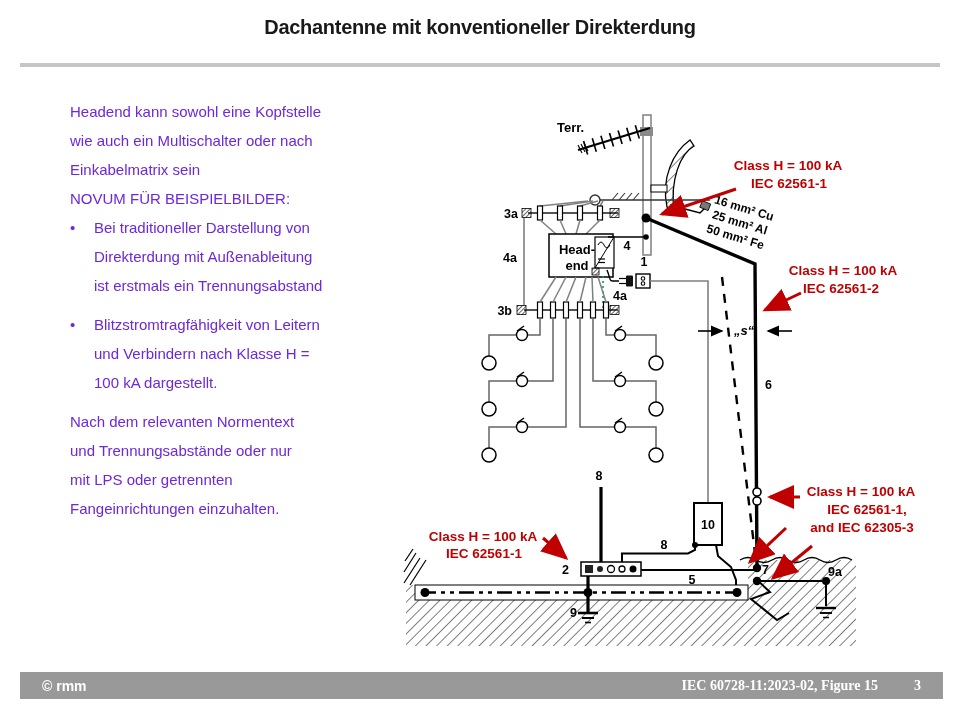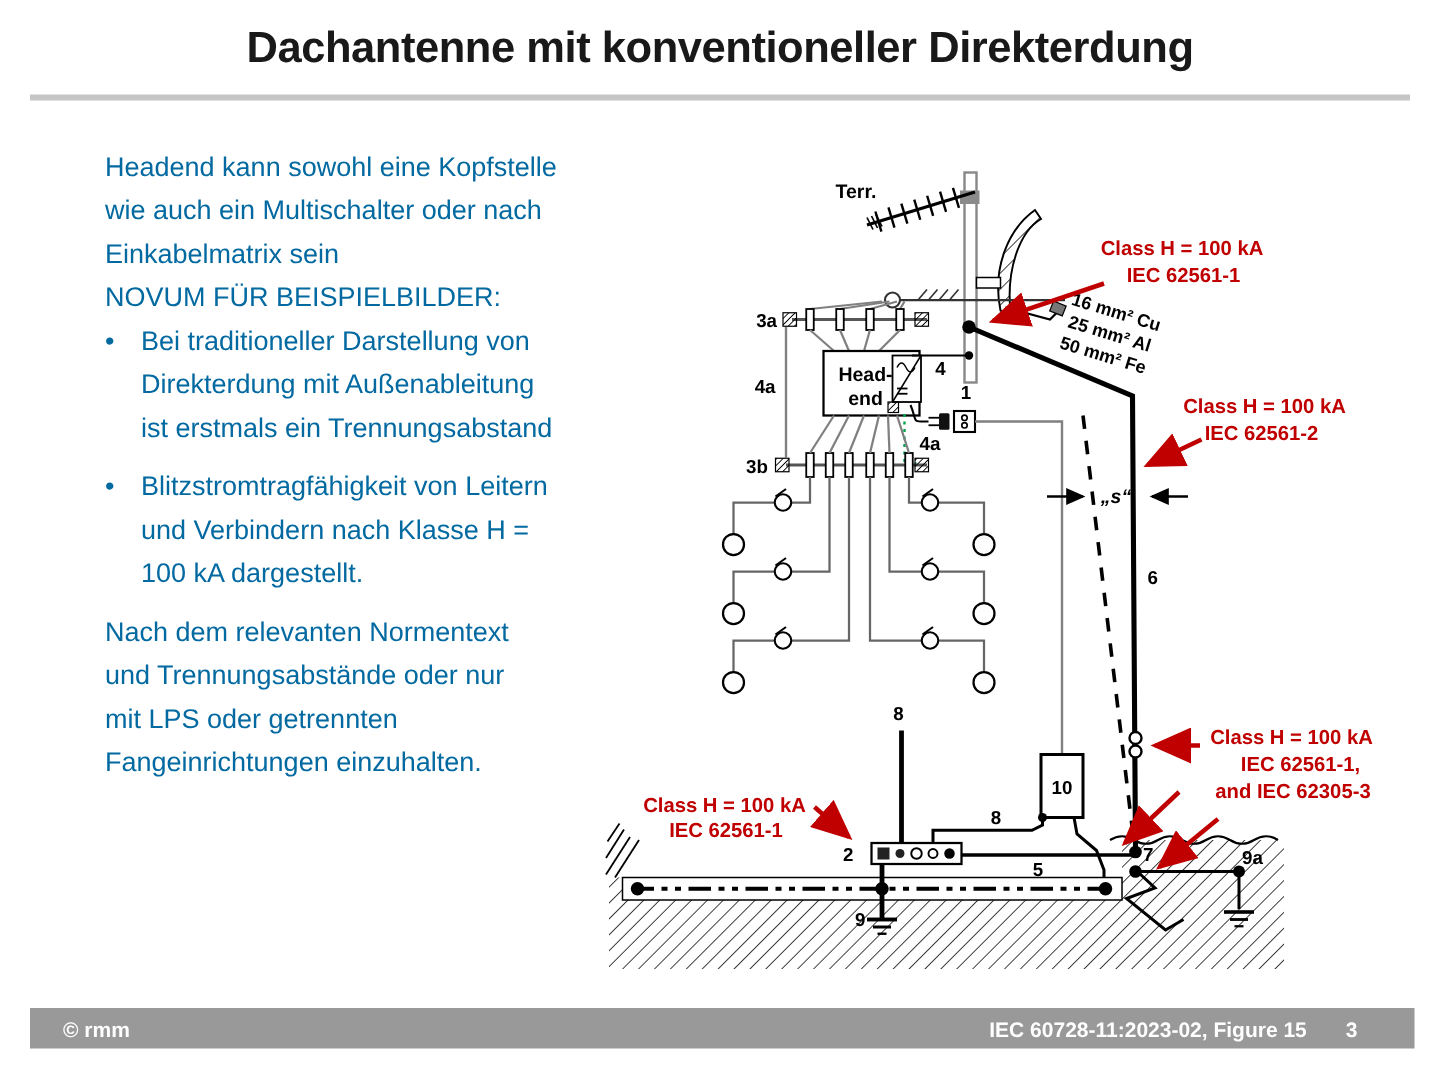--- a/index.html
+++ b/index.html
@@ -1,34 +1,34 @@
 <!DOCTYPE html>
 <html><head>
 <meta charset="utf-8">
 <style>
   html,body{margin:0;padding:0;}
   body{width:960px;height:720px;position:relative;background:#fff;overflow:hidden;
        font-family:"Liberation Sans",sans-serif;color:#222;}
   .title{position:absolute;top:16px;left:0;width:100%;text-align:center;
-         font-size:29px;font-weight:600;letter-spacing:-0.3px;color:#191919;}
+         font-size:20px;font-weight:600;letter-spacing:-0.3px;color:#191919;}
   .rule{position:absolute;top:63px;left:20px;width:920px;height:4px;background:#c6c6c6;}
-  .text-col{position:absolute;left:70px;top:97px;width:392px;font-size:18px;
-            line-height:29px;color:#0369a1;}
+  .text-col{position:absolute;left:70px;top:97px;width:392px;font-size:15px;
+            line-height:29px;color:#6d28d9;}
   .text-col p{margin:0;}
   .blk-intro{margin-bottom:30px;}
   .blk-novum{margin-bottom:8px;}
   .bullet{display:flex;margin-bottom:10px;}
   .bullet .dot{width:24px;flex:none;}
   .blk-closing{margin-top:6px;}
   .tline{display:block;}
   .ul{text-decoration:underline;}
   .footer{position:absolute;left:20px;top:672px;width:923px;height:27px;background:#999;
           color:#fff;font-weight:bold;font-size:14px;display:flex;align-items:center;justify-content:space-between;}
   .footer .copy{padding-left:22px;}
-  .footer .right{margin-left:auto;display:flex;gap:26px;padding-right:38px;}
+  .footer .right{margin-left:auto;display:flex;gap:36px;padding-right:22px;font-family:Liberation Serif, serif;}
   svg{position:absolute;left:400px;top:96px;}
   svg text{font-family:"Liberation Sans",sans-serif;}
   .num{font-size:12.5px;font-weight:bold;fill:#000;}
   .lbl{font-size:13px;font-weight:bold;fill:#000;}
   .red{font-size:13.5px;font-weight:bold;fill:#C00000;}
   .spec{font-size:12px;font-weight:bold;fill:#000;}
   .sit{font-size:13px;font-weight:bold;font-style:italic;fill:#000;}
 </style>
 </head>
 <body>

